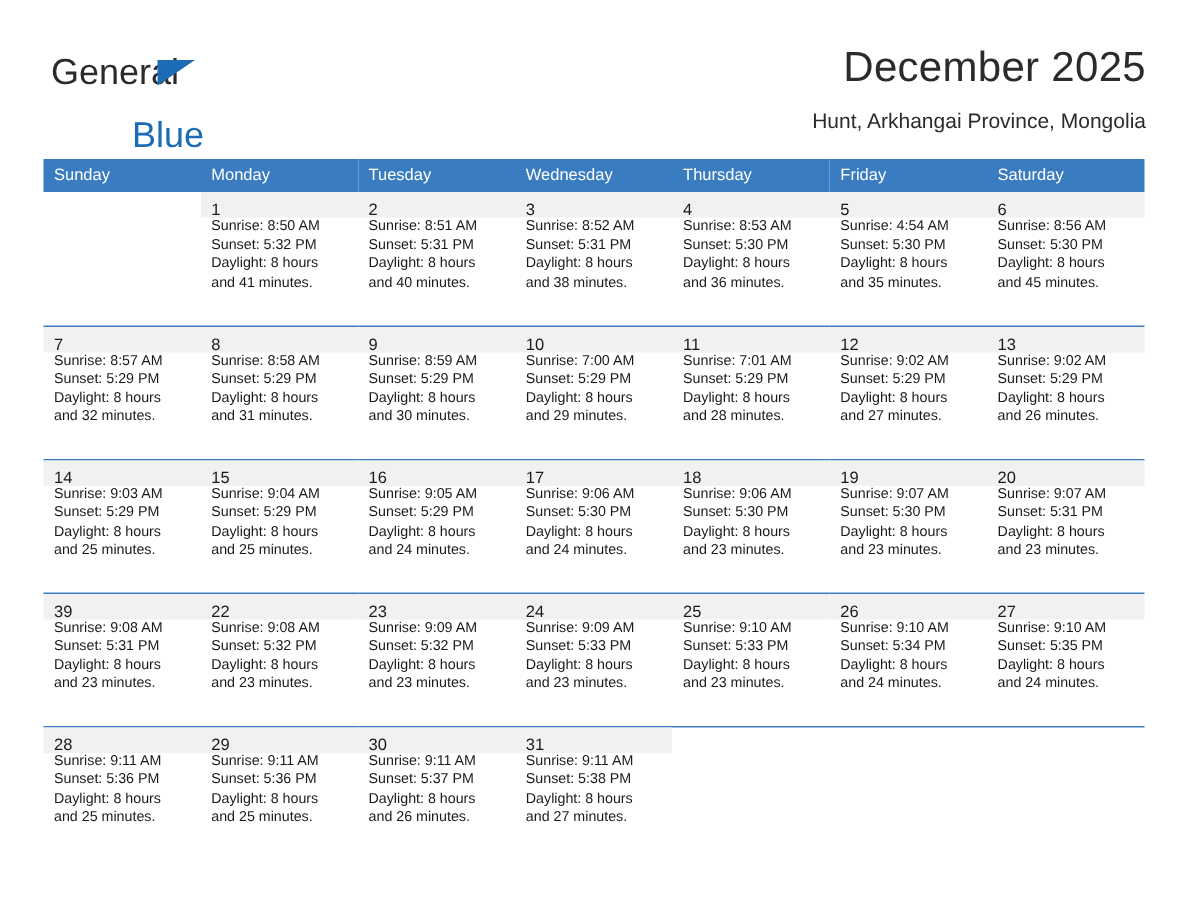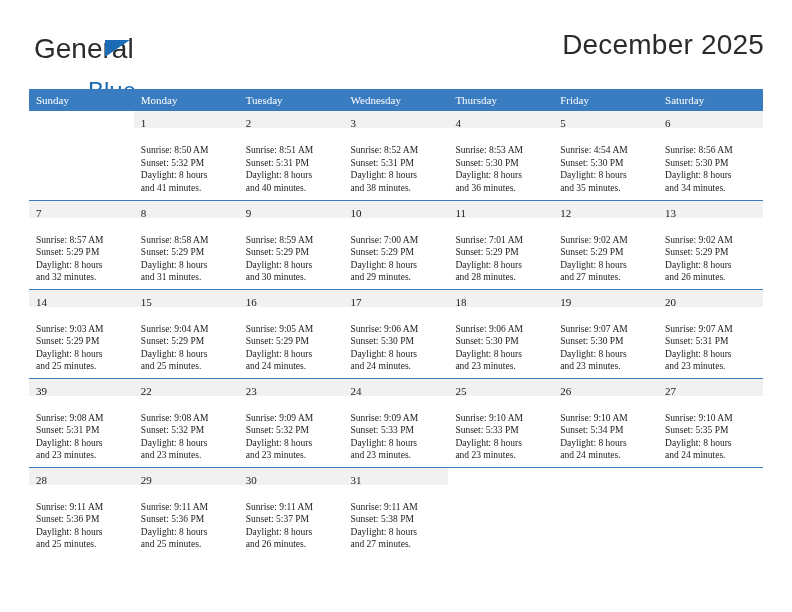--- a/index.html
+++ b/index.html
@@ -34,21 +34,21 @@
     position: absolute;
     left: 34px;
     top: 36px;
     width: 200px;
     height: 52px;
   }
   .logo-general {
     position: absolute;
     left: 0;
     top: 0;
-    font-size: 28px;
+    font-size: 24px;
     line-height: 26px;
     color: #2b2b2b;
     letter-spacing: 0px;
   }
   .logo-triangle {
     position: absolute;
     left: 71px;
     top: 4px;
     width: 0;
     height: 0;
@@ -84,25 +84,24 @@
     line-height: 20px;
     color: #2b2b2b;
     margin: 8px 0 0 0;
     font-weight: normal;
   }
 
   
   .calendar {
     position: absolute;
     left: 29px;
-    top: 89px;
+    top: 106px;
     width: 734px;
     border-collapse: collapse;
     table-layout: fixed;
-    font-family: Liberation Serif, serif;
   }
   .calendar th {
     background: #3a7cc0;
     color: #ffffff;
     font-size: 11px;
     font-weight: normal;
     text-align: left;
     padding: 5px 0 5px 7px;
     height: 17px;
     box-sizing: border-box;
@@ -133,21 +132,21 @@
   }
   .daynum {
     font-size: 11px;
     color: #1a1a1a;
     line-height: 13px;
   }
   .daycell.blank .daynum-band {
     background: transparent;
   }
   .details {
-    padding: 16px 6px 0 7px;
+    padding: 0 6px 0 7px;
     font-size: 9.5px;
     line-height: 12.6px;
     color: #1a1a1a;
   }
   .details div {
     white-space: nowrap;
   }
 </style>
 </head>
 <body>
@@ -157,20 +156,21 @@
   <div class="header">
 
     <div class="logo">
       <span class="logo-general">General</span>
       <span class="logo-triangle"></span>
       <span class="logo-blue">Blue</span>
     </div>
 
     <div class="title-block">
       <h1 class="cal-title">December 2025</h1>
+      <div class="cal-subtitle">Hunt, Arkhangai Province, Mongolia</div>
     </div>
 
   </div>
 
   <table class="calendar">
     <thead>
       <tr>
         <th>Sunday</th>
         <th>Monday</th>
         <th>Tuesday</th>
@@ -242,21 +242,21 @@
               </div>
             </div>
           </td>
           <td>
             <div class="daycell">
               <div class="daynum-band"><span class="daynum">6</span></div>
               <div class="details">
                 <div>Sunrise: 8:56 AM</div>
                 <div>Sunset: 5:30 PM</div>
                 <div>Daylight: 8 hours</div>
-                <div>and 34 minutes.</div>
+                <div>and 45 minutes.</div>
               </div>
             </div>
           </td>
         </tr>
         <tr class="week-row">
           <td>
             <div class="daycell">
               <div class="daynum-band"><span class="daynum">7</span></div>
               <div class="details">
                 <div>Sunrise: 8:57 AM</div>

